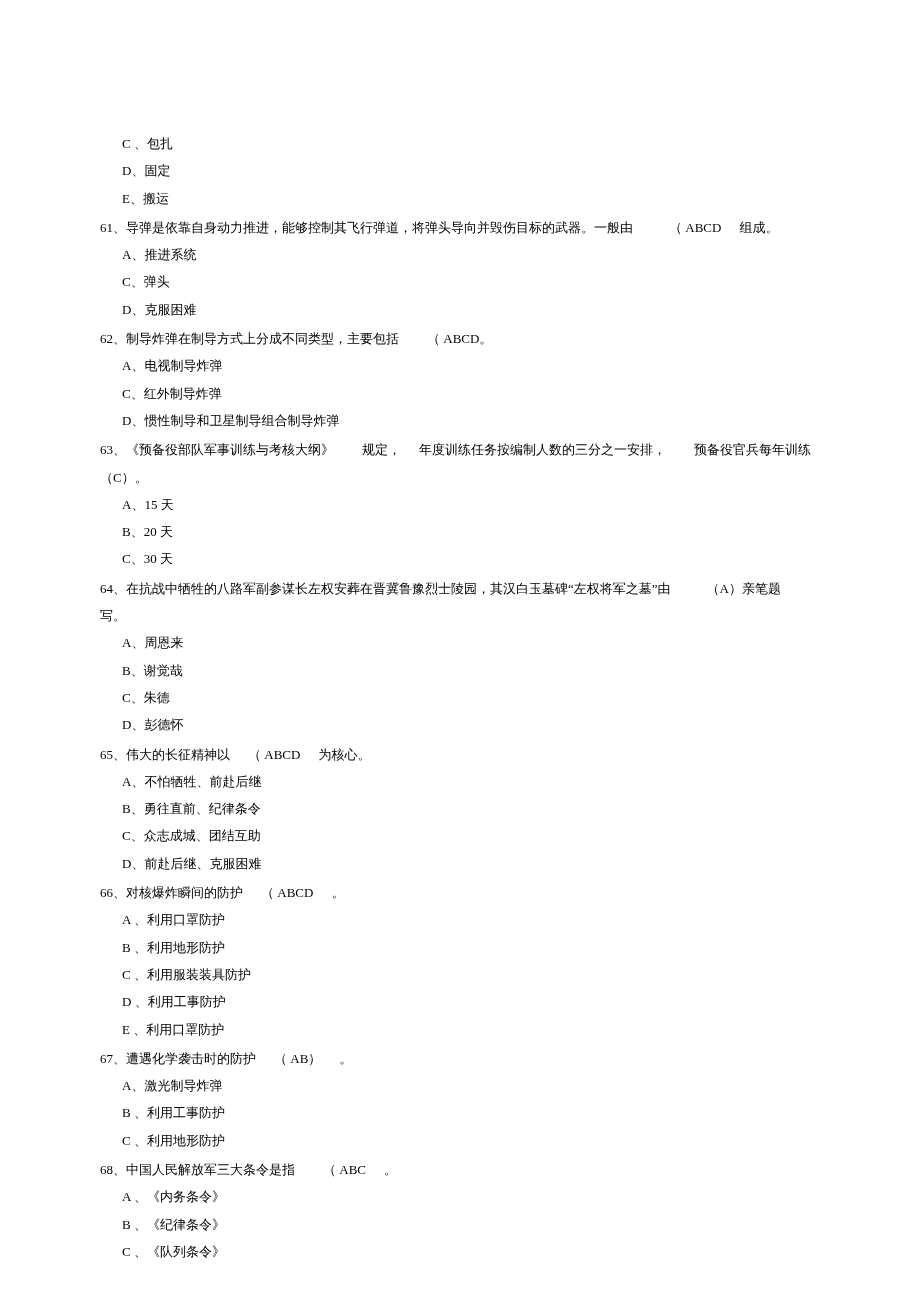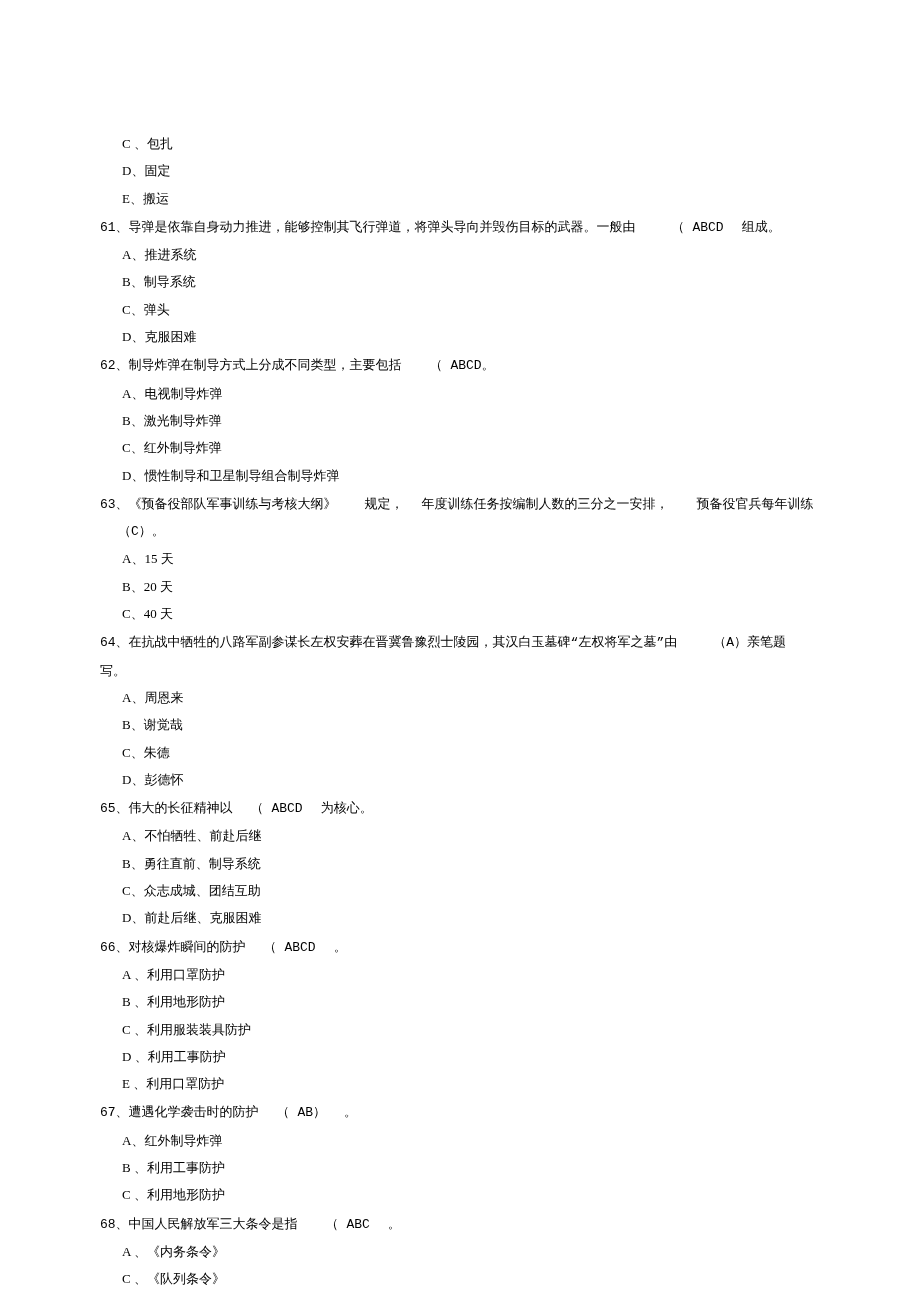--- a/index.html
+++ b/index.html
@@ -11,65 +11,63 @@
       font-size: 13px;
       color: #000;
       padding: 130px 90px 60px 100px;
       line-height: 2.1;
     }
     .option {
       padding-left: 22px;
     }
     .question {
       margin-top: 2px;
-      font-family: Liberation Mono, monospace;
     }
     .gap { display: inline-block; }
     .g1 { width: 28px; }
     .g2 { width: 36px; }
     .g3 { width: 18px; }
   </style>
 </head>
 <body>
 
 <div id="container">
     <div class="option">C 、包扎</div>
     <div class="option">D、固定</div>
     <div class="option">E、搬运</div>
     <div class="question">61、导弹是依靠自身动力推进，能够控制其飞行弹道，将弹头导向并毁伤目标的武器。一般由<span class="gap g2"></span>（ ABCD<span class="gap g3"></span>组成。</div>
     <div class="option">A、推进系统</div>
-    <div class="option">B、制导系统</div>
     <div class="option">C、弹头</div>
     <div class="option">D、克服困难</div>
     <div class="question">62、制导炸弹在制导方式上分成不同类型，主要包括<span class="gap g1"></span>（ ABCD。</div>
     <div class="option">A、电视制导炸弹</div>
-    <div class="option">B、激光制导炸弹</div>
     <div class="option">C、红外制导炸弹</div>
     <div class="option">D、惯性制导和卫星制导组合制导炸弹</div>
     <div class="question">63、《预备役部队军事训练与考核大纲》<span class="gap g1"></span>规定，<span class="gap g3"></span>年度训练任务按编制人数的三分之一安排，<span class="gap g1"></span>预备役官兵每年训练<span class="gap g3"></span>（C）。</div>
     <div class="option">A、15 天</div>
     <div class="option">B、20 天</div>
-    <div class="option">C、40 天</div>
+    <div class="option">C、30 天</div>
     <div class="question">64、在抗战中牺牲的八路军副参谋长左权安葬在晋冀鲁豫烈士陵园，其汉白玉墓碑“左权将军之墓”由<span class="gap g2"></span>（A）亲笔题</div>
     <div>写。</div>
     <div class="option">A、周恩来</div>
     <div class="option">B、谢觉哉</div>
     <div class="option">C、朱德</div>
     <div class="option">D、彭德怀</div>
     <div class="question">65、伟大的长征精神以<span class="gap g3"></span>（ ABCD<span class="gap g3"></span>为核心。</div>
     <div class="option">A、不怕牺牲、前赴后继</div>
-    <div class="option">B、勇往直前、制导系统</div>
+    <div class="option">B、勇往直前、纪律条令</div>
     <div class="option">C、众志成城、团结互助</div>
     <div class="option">D、前赴后继、克服困难</div>
     <div class="question">66、对核爆炸瞬间的防护<span class="gap g3"></span>（ ABCD<span class="gap g3"></span>。</div>
     <div class="option">A 、利用口罩防护</div>
     <div class="option">B 、利用地形防护</div>
     <div class="option">C 、利用服装装具防护</div>
     <div class="option">D 、利用工事防护</div>
     <div class="option">E 、利用口罩防护</div>
     <div class="question">67、遭遇化学袭击时的防护<span class="gap g3"></span>（ AB）<span class="gap g3"></span>。</div>
-    <div class="option">A、红外制导炸弹</div>
+    <div class="option">A、激光制导炸弹</div>
     <div class="option">B 、利用工事防护</div>
     <div class="option">C 、利用地形防护</div>
     <div class="question">68、中国人民解放军三大条令是指<span class="gap g1"></span>（ ABC<span class="gap g3"></span>。</div>
     <div class="option">A 、《内务条令》</div>
+    <div class="option">B 、《纪律条令》</div>
     <div class="option">C 、《队列条令》</div>
   </div>
 
 </body></html>

